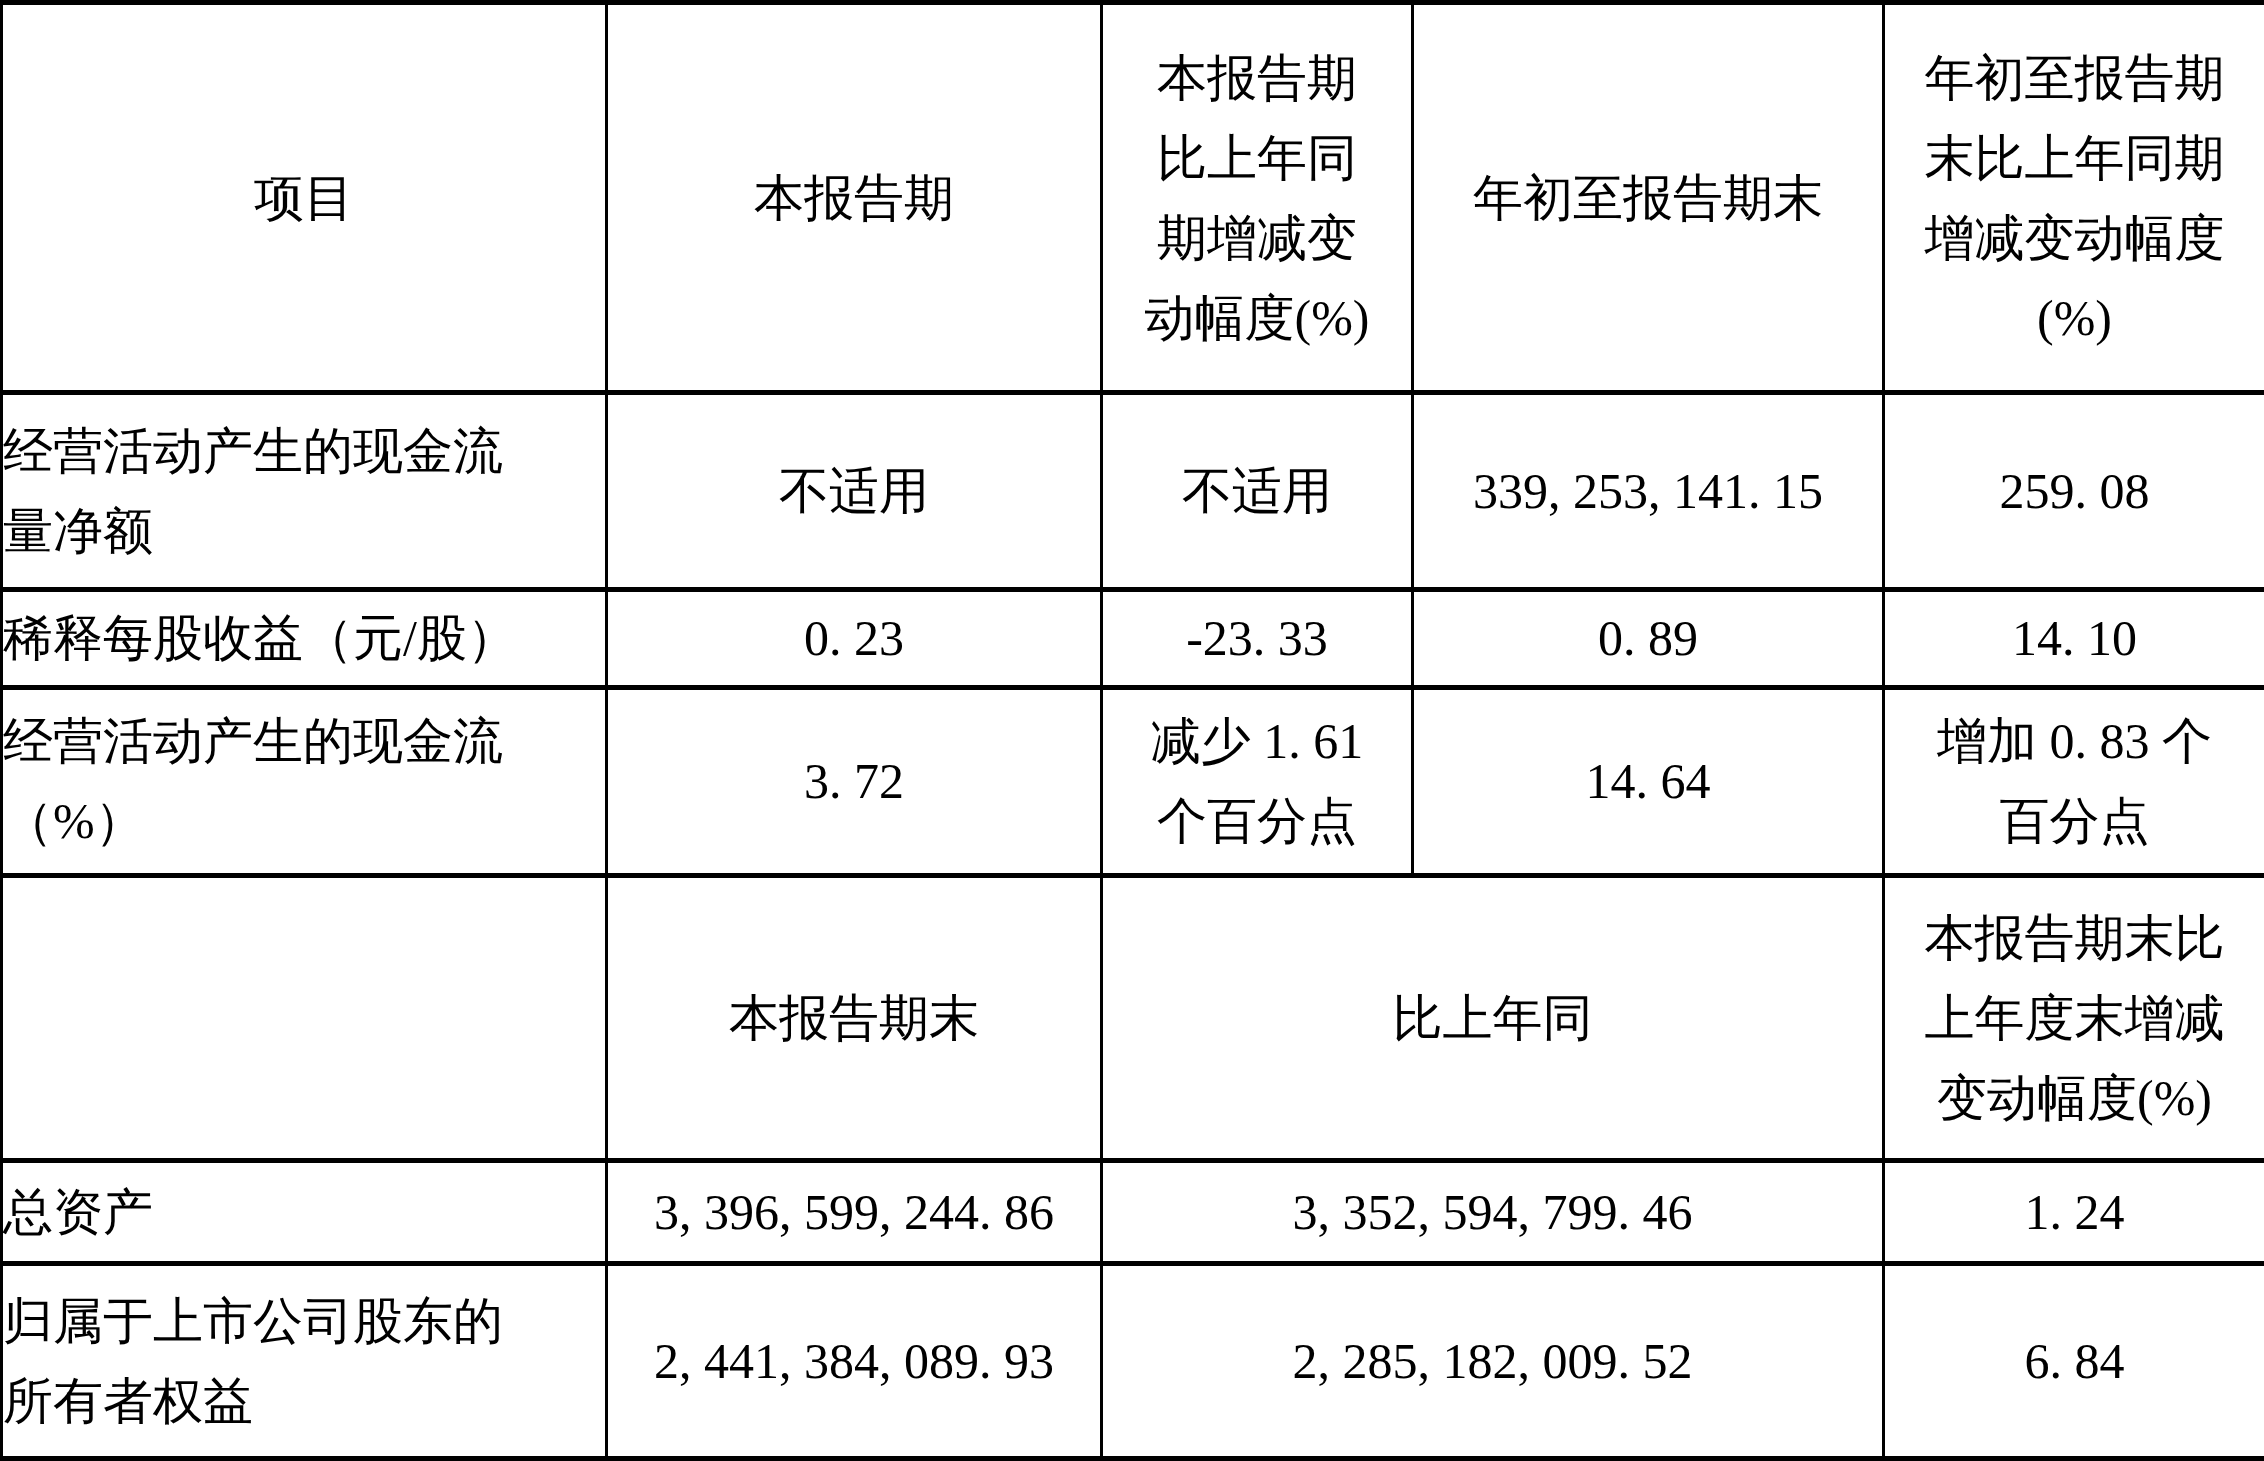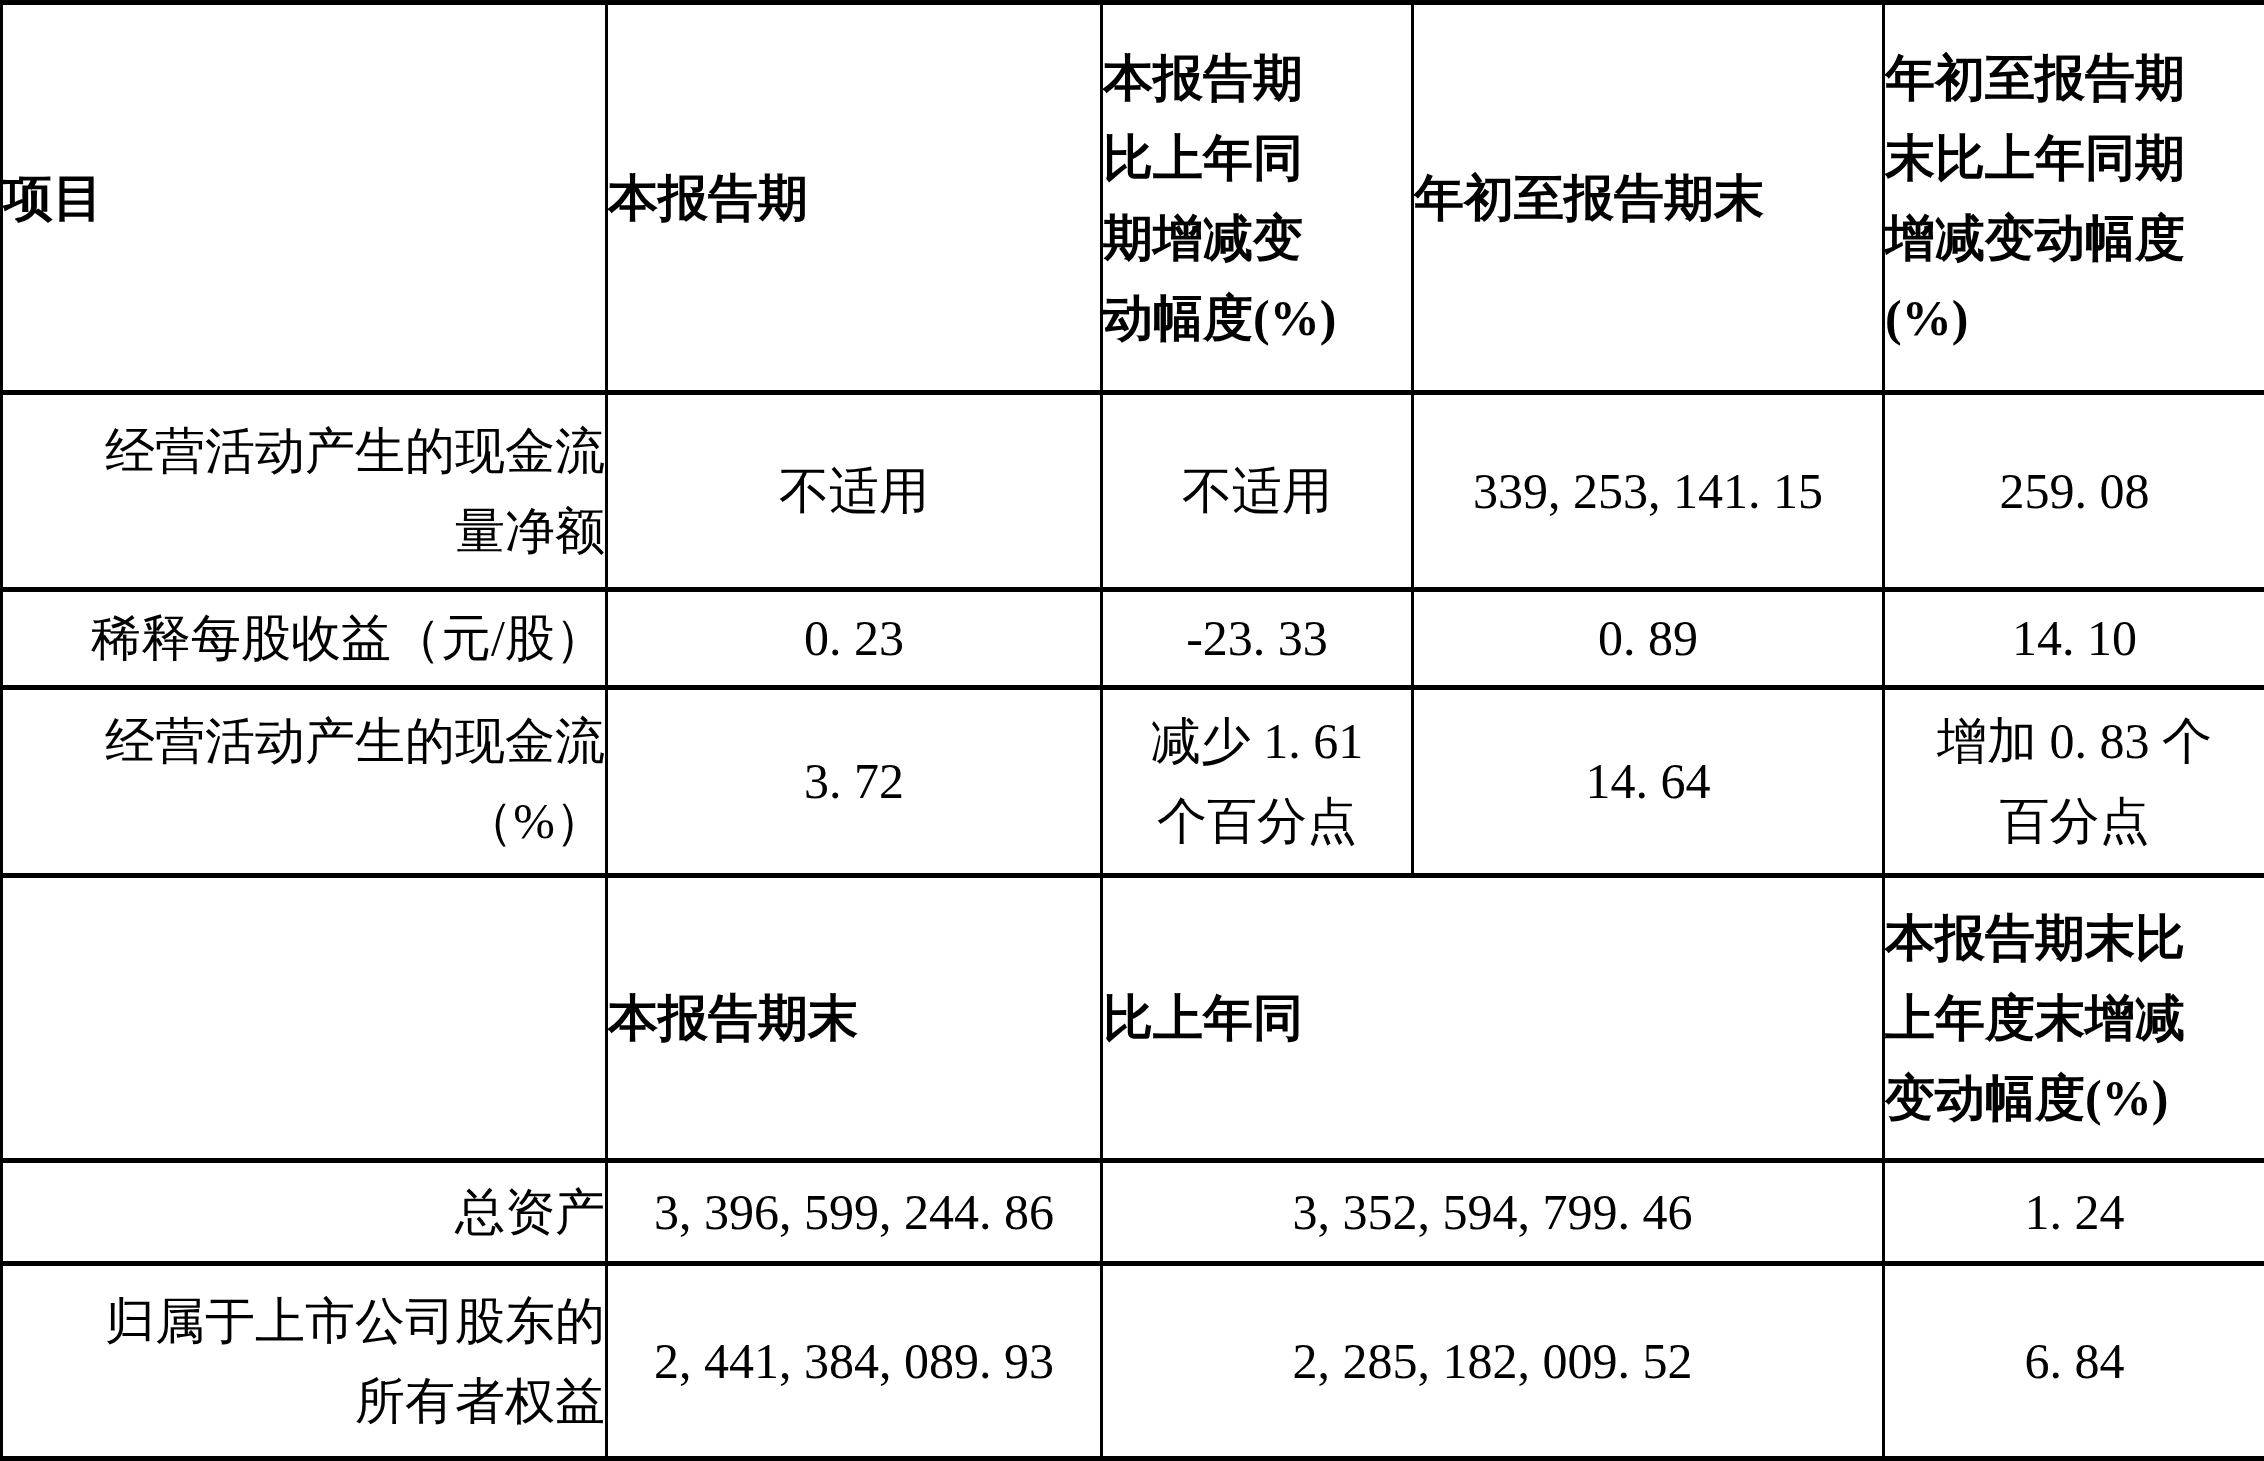--- a/index.html
+++ b/index.html
@@ -27,25 +27,26 @@
     border-left: 3px solid #000000;
     border-right: 3px solid #000000;
     border-top: 5px solid #000000;
     border-bottom: 5px solid #000000;
     vertical-align: middle;
     white-space: pre-line;
     overflow: hidden;
     padding: 0;
   }
   td.hdr {
-    font-weight: bold;
+    text-align: center;
+    font-weight: normal;
     padding: 0 8px;
   }
   td.lbl {
-    text-align: right;
+    text-align: left;
     padding-left: 28px;
     padding-right: 10px;
   }
   td.num {
     text-align: center;
     padding-right: 26px;
     padding-left: 10px;
   }
 </style>
 </head>

